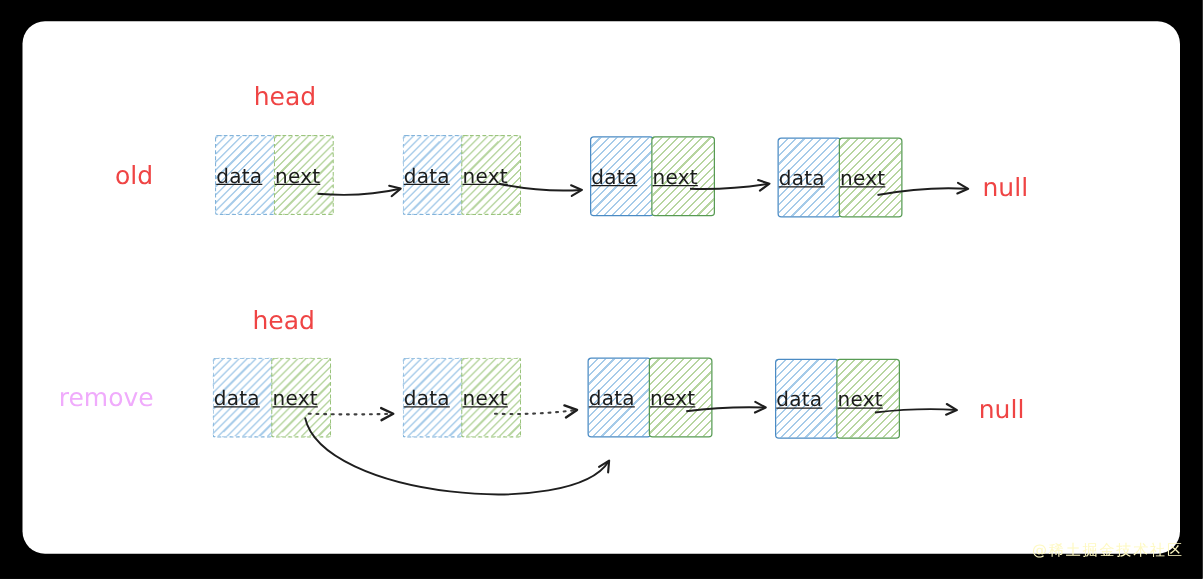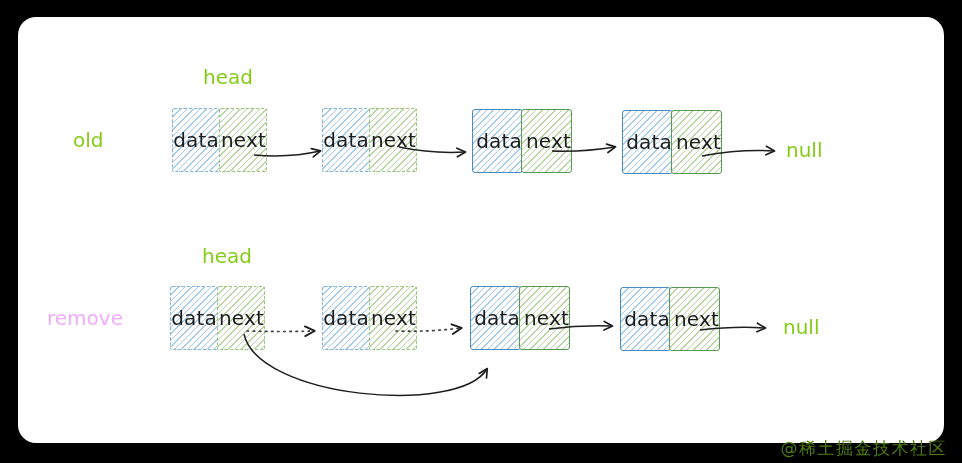--- a/index.html
+++ b/index.html
@@ -1,45 +1,45 @@
 <!DOCTYPE html>
 <html><head>
 <meta charset="utf-8">
 <style>
   html,body{margin:0;padding:0;background:#000;}
   .stage{position:relative;width:962px;height:463px;background:#000;overflow:hidden;
          font-family:"DejaVu Sans", sans-serif;}
   .canvas{position:absolute;left:18px;top:17px;width:926px;height:426px;
           background:#fff;border-radius:18px;}
-  .lbl{position:absolute;color:#84cc16;font-size:20px;line-height:1.1;white-space:nowrap;}
+  .lbl{position:absolute;color:#ef4444;font-size:20px;line-height:1.1;white-space:nowrap;}
   .lbl.remove{color:#f0abfc;}
   .node{position:absolute;display:flex;}
-  .cell{box-sizing:border-box;height:64px;display:flex;align-items:center;justify-content:flex-end;
-        font-size:20px;color:#1c1c1c;background-color:#fff;letter-spacing:0.2px;}
+  .cell{box-sizing:border-box;height:64px;display:flex;align-items:center;justify-content:flex-start;
+        font-size:16px;color:#1c1c1c;background-color:#fff;letter-spacing:0.2px;text-decoration:underline;}
   .hatch-blue{background-image:repeating-linear-gradient(135deg,#a6cbe9 0,#a6cbe9 1.2px,rgba(0,0,0,0) 1.2px,rgba(0,0,0,0) 4.6px);}
   .hatch-green{background-image:repeating-linear-gradient(135deg,#b7d5a0 0,#b7d5a0 1.2px,rgba(0,0,0,0) 1.2px,rgba(0,0,0,0) 4.6px);}
   .ghost .cell{width:48px;border-radius:2px;}
   .ghost .cell.data{border:1.6px dashed #82b3da;}
   .ghost .cell.next{border:1.6px dashed #9ac47c;margin-left:-1px;}
   .solid .cell{width:51px;border-radius:3px;}
   .solid .cell.data{border:1.8px solid #4b8bc4;}
   .solid .cell.next{border:1.8px solid #579b53;margin-left:-2px;}
   .arrows{position:absolute;left:0;top:0;pointer-events:none;}
   .arrows path{fill:none;stroke:#1e1e1e;stroke-width:1.5;}
   .arrows path.dotted{stroke:#3f3f3f;stroke-width:1.7;stroke-dasharray:1.5 4.6;stroke-linecap:round;}
-  .watermark{position:absolute;right:15px;bottom:3px;color:#4d7c0f;font-size:17px;
+  .watermark{position:absolute;right:15px;bottom:14px;color:#fef9c3;font-size:12px;
              letter-spacing:1.5px;z-index:5;}
 </style>
 </head>
 <body>
 
 <div class="stage">
   <div class="canvas"></div>
 
-  <div class="lbl" style="left:73px;top:129px">old</div>
+  <div class="lbl" style="left:92px;top:129px">old</div>
   <div class="lbl" style="left:203px;top:66px">head</div>
   <div class="lbl" style="left:786px;top:139px">null</div>
 
   <div class="node ghost" style="left:172px;top:108px">
     <div class="cell data hatch-blue">
         <span>data</span>
       </div>
     <div class="cell next hatch-green">
         <span>next</span>
       </div>

